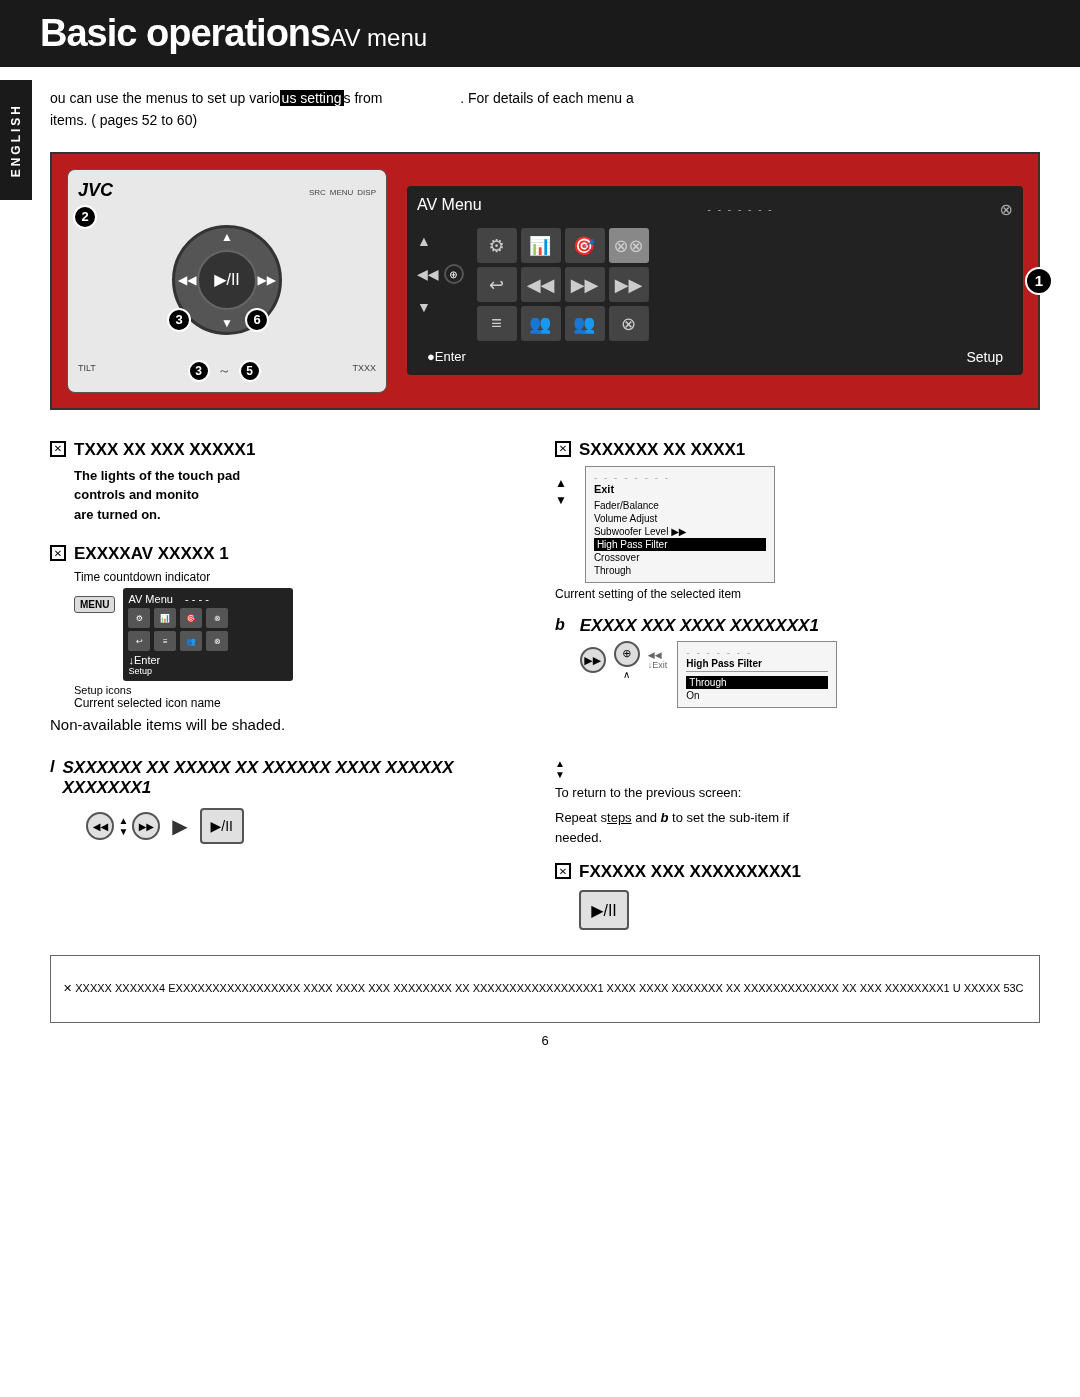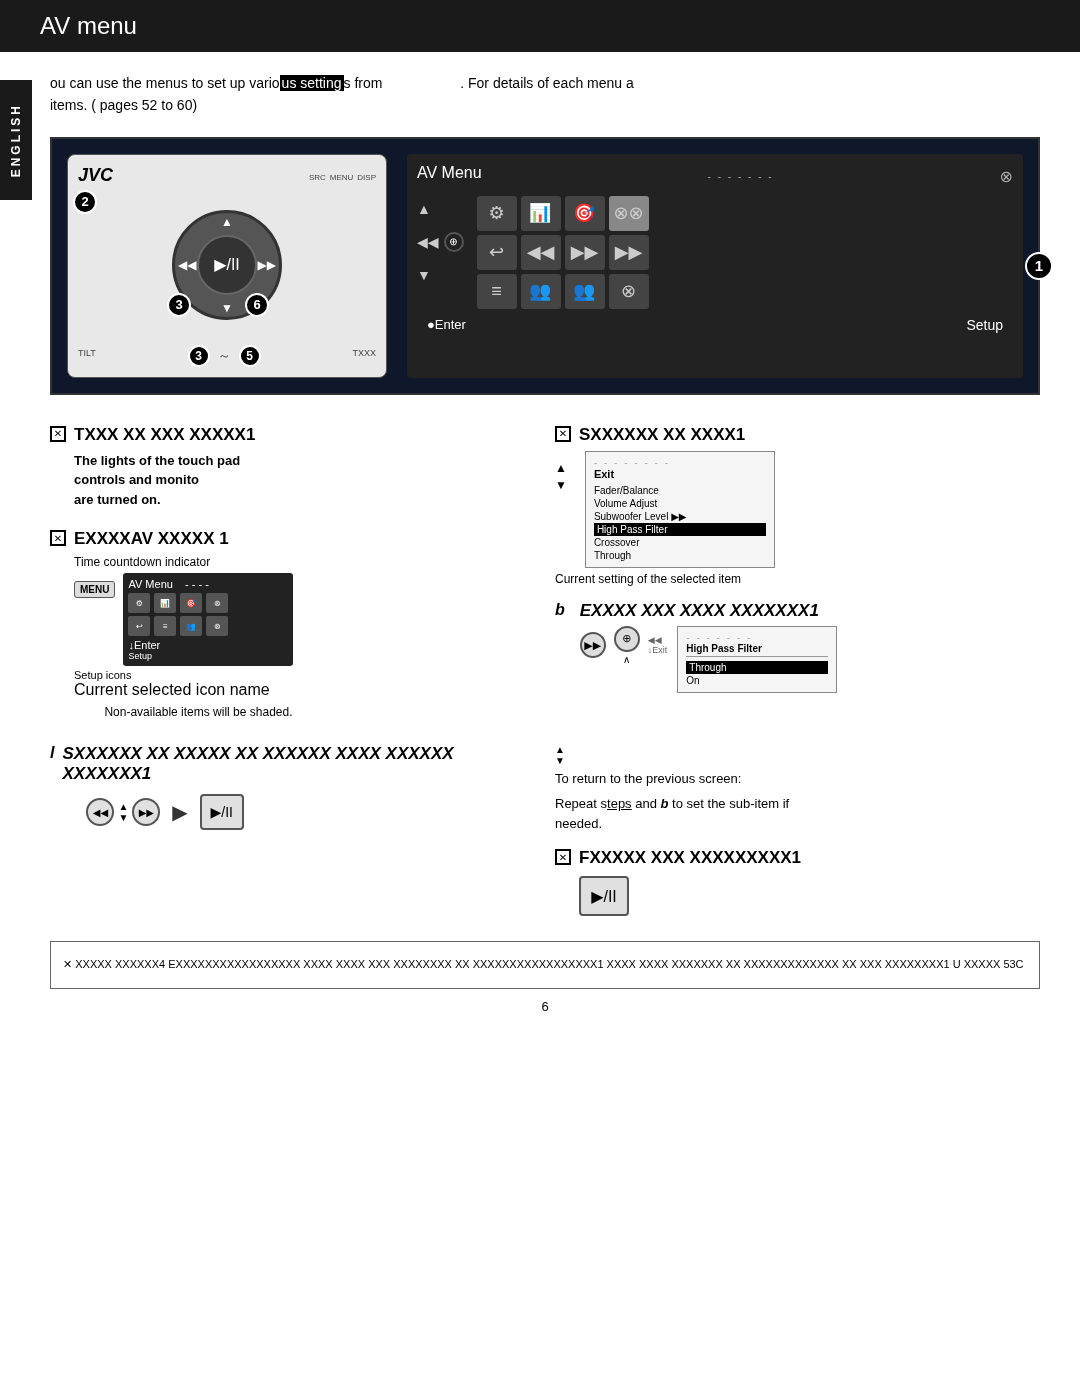--- a/index.html
+++ b/index.html
@@ -73,21 +73,22 @@
     }
 
     
     .device-section {
       display: flex;
       gap: 20px;
       margin-bottom: 25px;
       border: 2px solid #333;
       padding: 15px;
       position: relative;
-      background: #0f172a;
+      background: #b91c1c;
+      align-items: center;
     }
 
     .device-left {
       width: 320px;
       background: #e8e8e8;
       border: 1px solid #555;
       border-radius: 8px;
       padding: 10px;
       position: relative;
     }
@@ -419,21 +420,21 @@
     .i-label {
       font-size: 16px;
       font-weight: bold;
       font-style: italic;
       flex-shrink: 0;
     }
 
     
     .footer-note {
       border: 1px solid #666;
-      padding: 14px 12px;
+      padding: 24px 12px;
       margin-top: 20px;
       font-size: 11px;
       line-height: 1.6;
       background: #fff;
     }
 
     
     .page-number {
       text-align: center;
       margin-top: 10px;
@@ -529,20 +530,21 @@
     }
 
     .step-i-content {
       flex: 1;
     }
   </style>
 </head>
 <body>
 
 <div class="header">
+  <span class="header-title-bold">Basic operations</span>
   <span class="header-title-normal">AV menu</span>
 </div>
 
 <div class="english-sidebar">
   <span class="english-text">ENGLISH</span>
 </div>
 
 <div class="main-content">
 
   <p class="intro-text">
@@ -680,24 +682,24 @@
                 <div class="mini-icon">≡</div>
                 <div class="mini-icon">👥</div>
                 <div class="mini-icon">⊗</div>
               </div>
               <div style="font-size:11px; margin-top:2px;">↓Enter</div>
               <div style="font-size:9px;">Setup</div>
             </div>
           </div>
 
           <div style="font-size:11px; margin-top:3px;">Setup icons</div>
-          <div style="font-size:16px;">Current selected icon name</div>
-        </div>
-
-        <div style="font-size:12px; margin-left:0; margin-top:6px;text-align:right;">Non-available items will be shaded.</div>
+          <div style="font-size:12px;">Current selected icon name</div>
+        </div>
+
+        <div style="font-size:15px; margin-left:0; margin-top:6px;">Non-available items will be shaded.</div>
       </div>
     </div>
 
     <div class="right-panel">
 
       <div class="instruction-block">
         <div class="step-header">
           <div class="checkbox-icon">✕</div>
           <span class="step-text">SXXXXXX XX XXXX1</span>
         </div>

